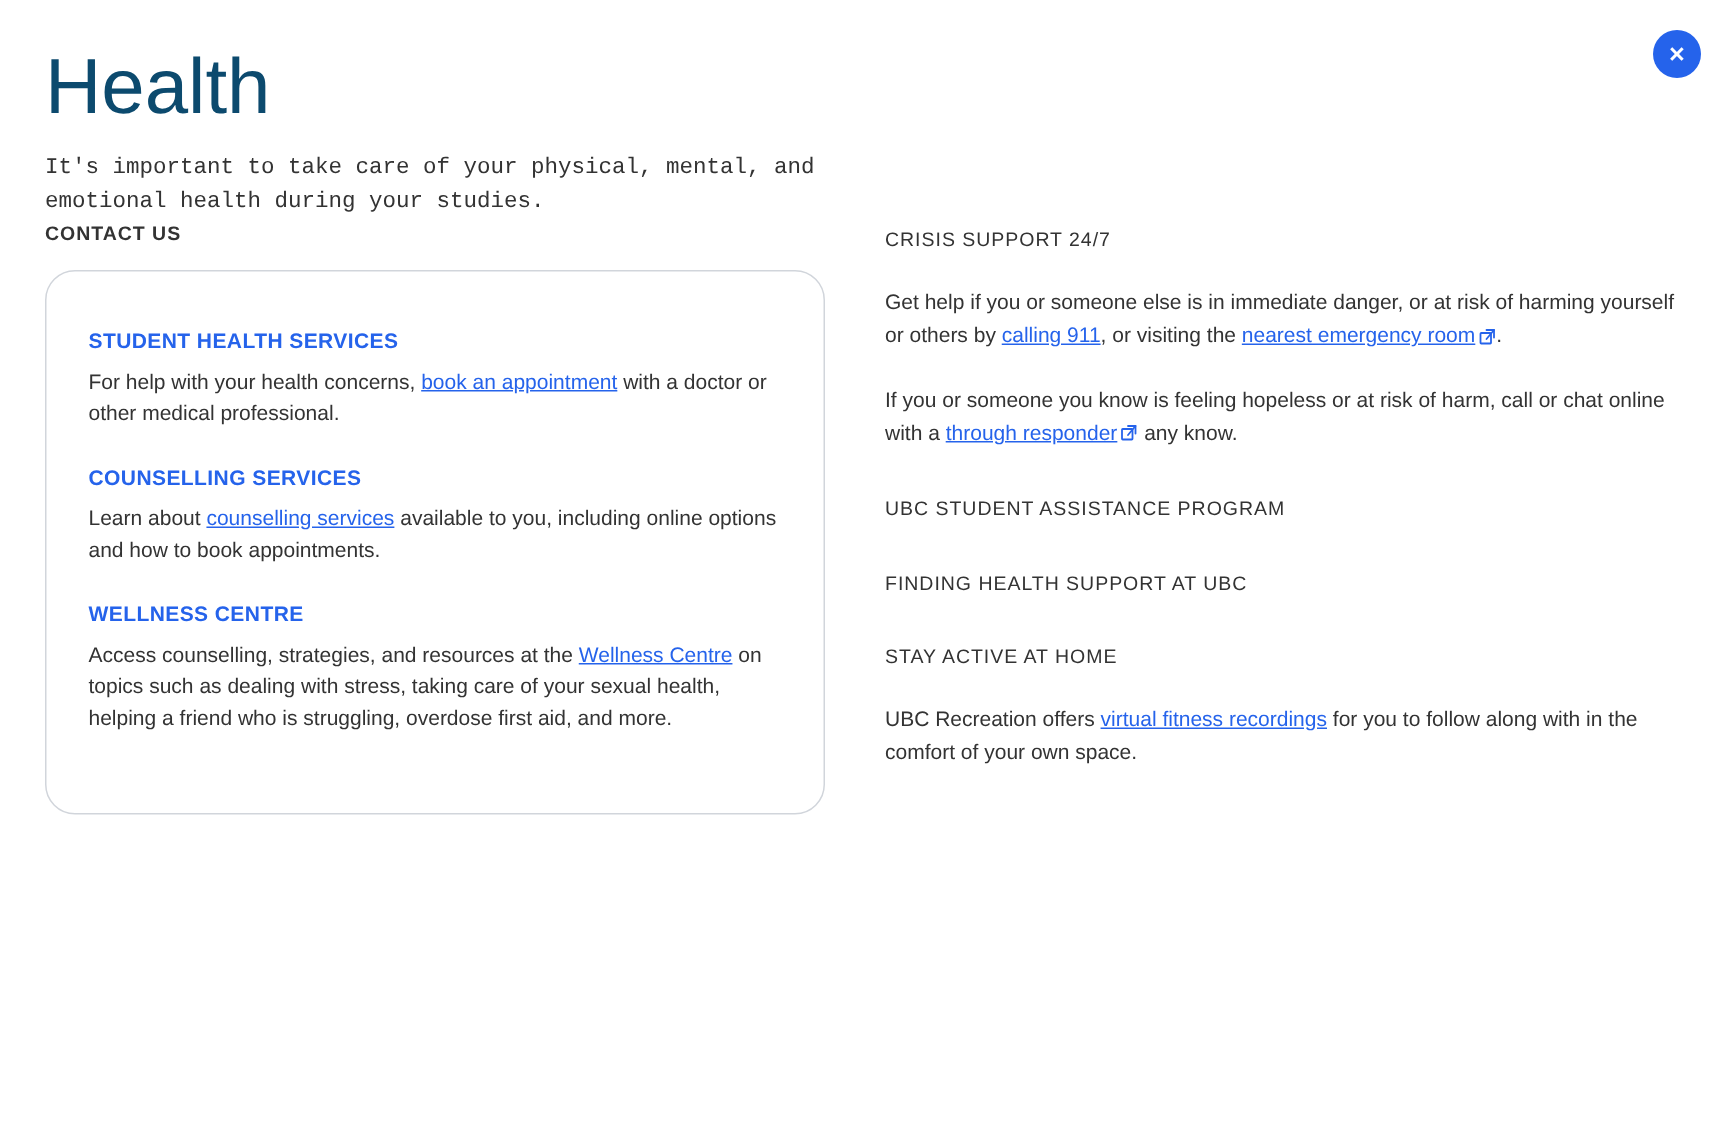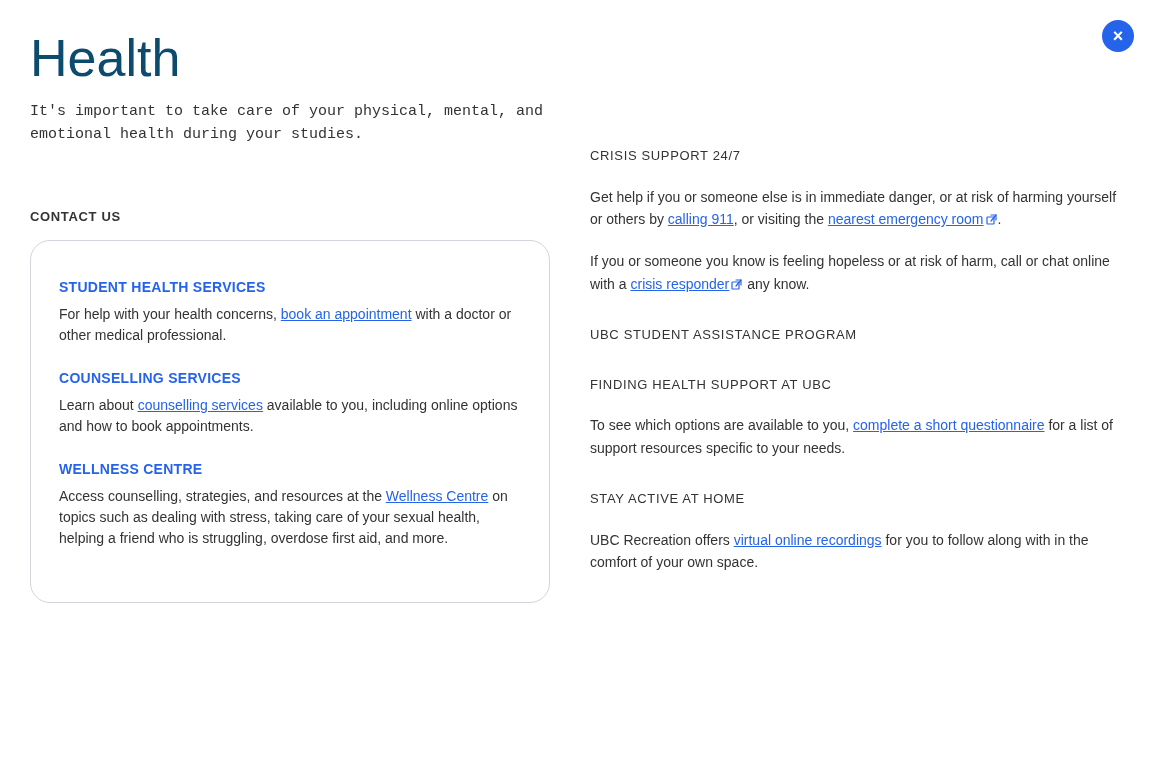--- a/index.html
+++ b/index.html
@@ -191,41 +191,38 @@
       <div class="resource-section">
         <div class="resource-section-title">CRISIS SUPPORT 24/7</div>
         <p class="resource-section-text" style="margin-bottom: 12px;">
           <span>Get help if you or someone else is in immediate danger, or at risk of harming yourself or others by </span><a href="#">calling 911</a><span>, or visiting the </span><a href="#">nearest emergency room</a><svg class="external-icon" viewBox="0 0 12 12" fill="none" xmlns="http://www.w3.org/2000/svg">
               <rect x="1" y="3" width="7" height="7" rx="0.5" stroke="#2563eb" stroke-width="1.2" fill="none"></rect>
               <path d="M5 1h5v5" stroke="#2563eb" stroke-width="1.2" stroke-linecap="round" stroke-linejoin="round"></path>
               <line x1="5" y1="7" x2="10" y2="1" stroke="#2563eb" stroke-width="1.2" stroke-linecap="round"></line>
             </svg><span>.</span>
         </p>
         <p class="resource-section-text">
-          <span>If you or someone you know is feeling hopeless or at risk of harm, call or chat online with a </span><a href="#">crisis responder</a><svg class="external-icon" viewBox="0 0 12 12" fill="none" xmlns="http://www.w3.org/2000/svg">
+          <span>If you or someone you know is feeling hopeless or at risk of harm, call or chat online with a </span><a href="#">through responder</a><svg class="external-icon" viewBox="0 0 12 12" fill="none" xmlns="http://www.w3.org/2000/svg">
               <rect x="1" y="3" width="7" height="7" rx="0.5" stroke="#2563eb" stroke-width="1.2" fill="none"></rect>
               <path d="M5 1h5v5" stroke="#2563eb" stroke-width="1.2" stroke-linecap="round" stroke-linejoin="round"></path>
               <line x1="5" y1="7" x2="10" y2="1" stroke="#2563eb" stroke-width="1.2" stroke-linecap="round"></line>
             </svg><span> any know.</span>
         </p>
       </div>
 
       <div class="resource-section">
         <div class="resource-section-title">UBC STUDENT ASSISTANCE PROGRAM</div>
       </div>
 
       <div class="resource-section">
         <div class="resource-section-title">FINDING HEALTH SUPPORT AT UBC</div>
-        <p class="resource-section-text">
-          <span>To see which options are available to you, </span><a href="#">complete a short questionnaire</a><span> for a list of support resources specific to your needs.</span>
-        </p>
       </div>
 
       <div class="resource-section">
         <div class="resource-section-title">STAY ACTIVE AT HOME</div>
         <p class="resource-section-text">
-          <span>UBC Recreation offers </span><a href="#">virtual online recordings</a><span> for you to follow along with in the comfort of your own space.</span>
+          <span>UBC Recreation offers </span><a href="#">virtual fitness recordings</a><span> for you to follow along with in the comfort of your own space.</span>
         </p>
       </div>
 
     </div>
   </div>
 </div>
 
 </body></html>

